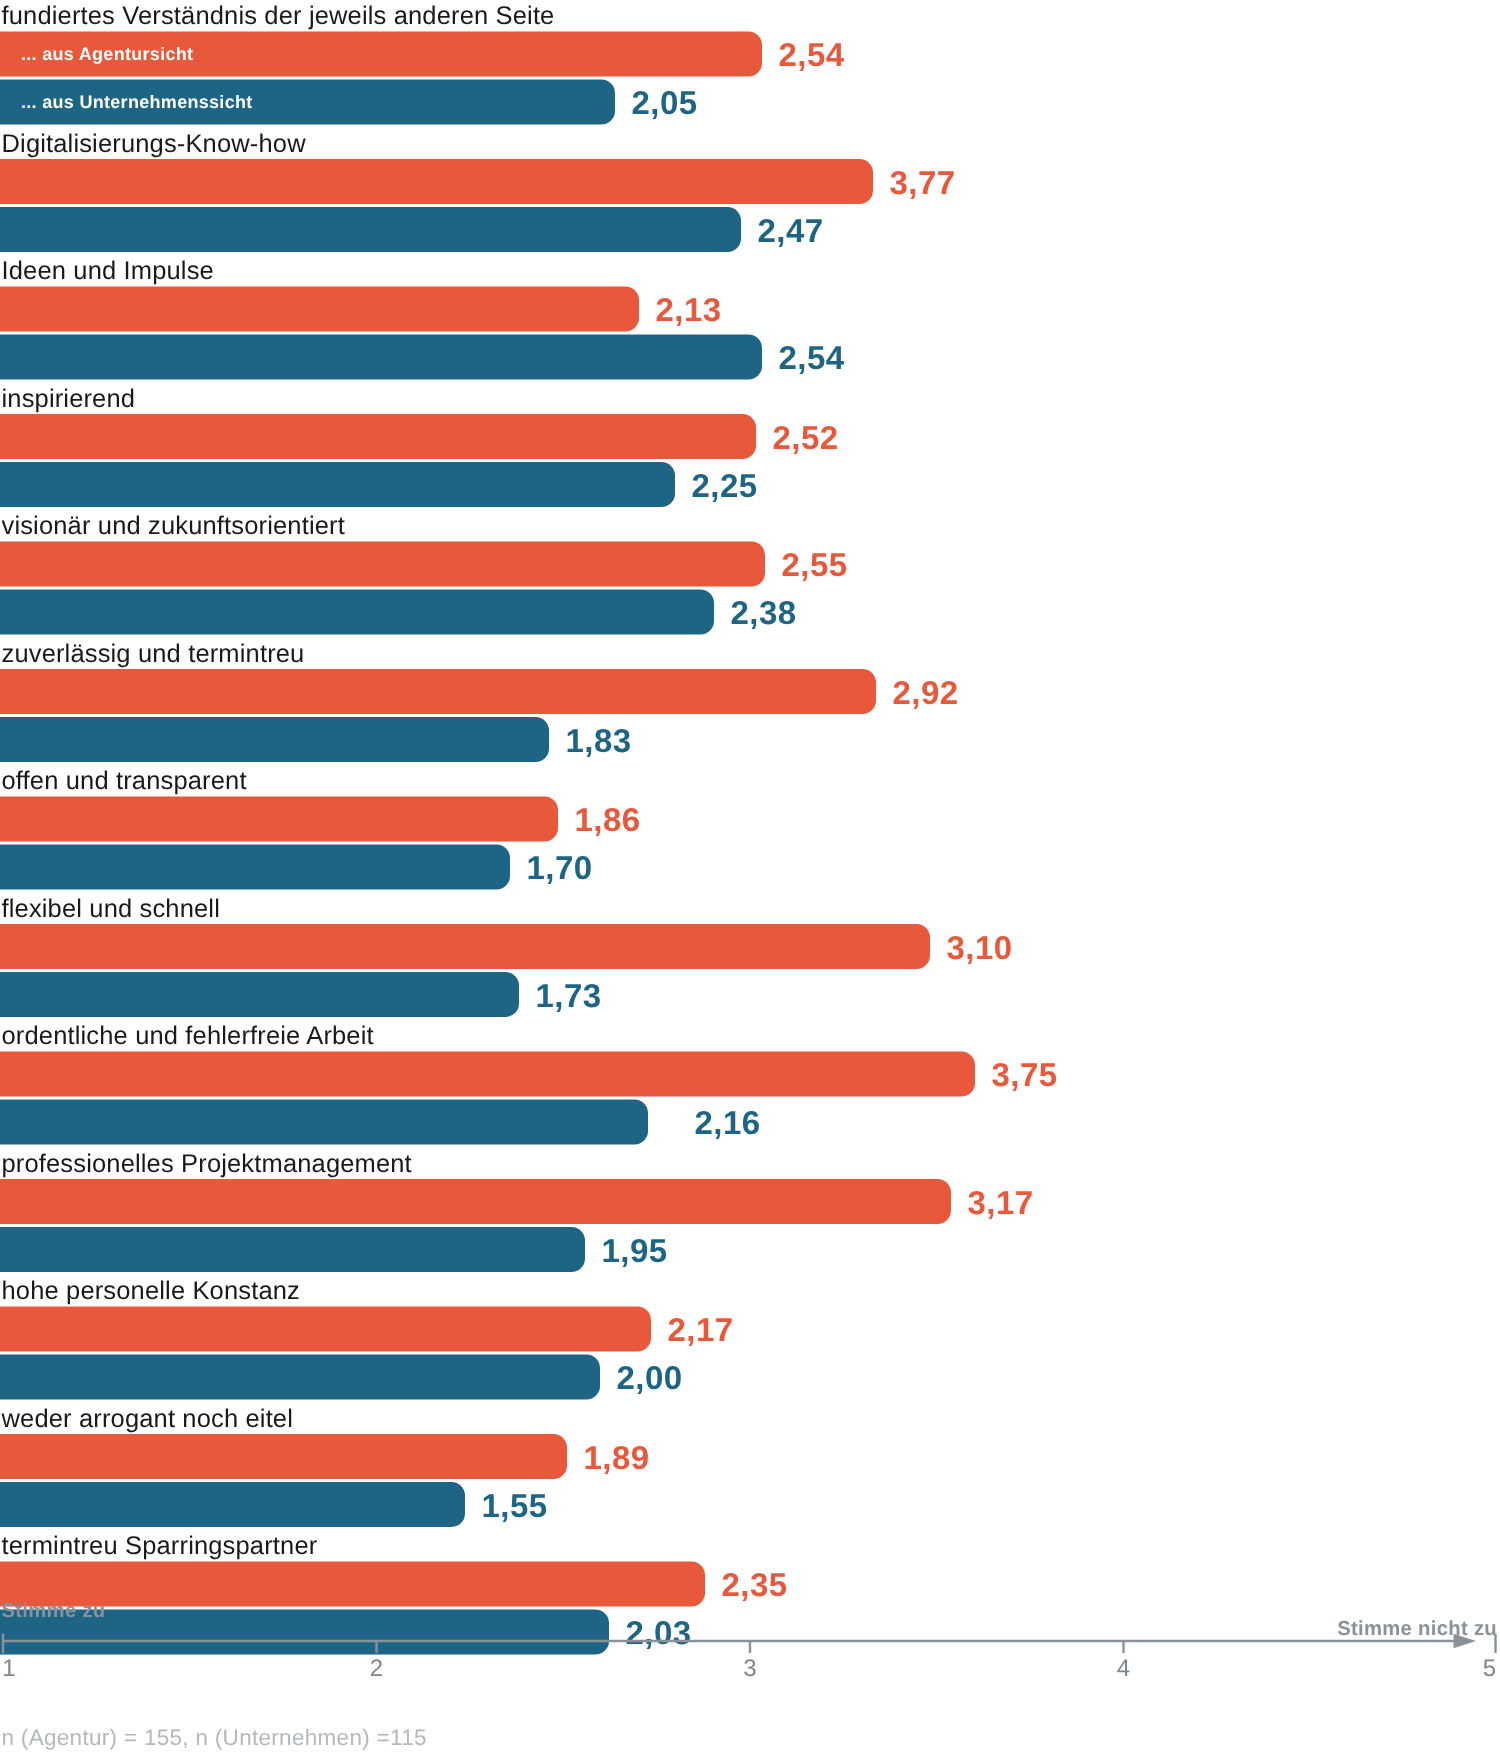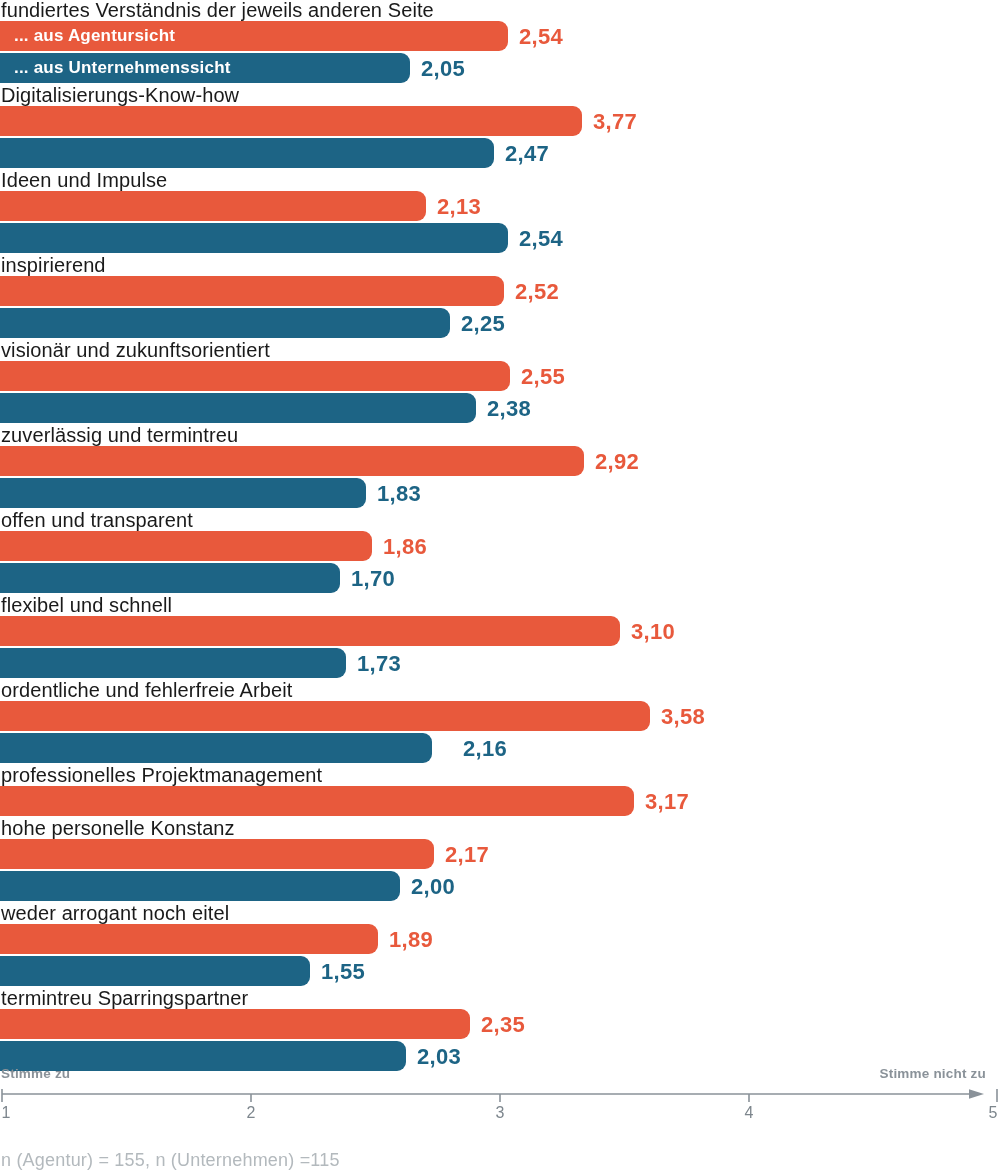--- a/index.html
+++ b/index.html
@@ -19,21 +19,21 @@
     width: 1000px;
     height: 1173px;
   }
 
   
   .group {
     position: relative;
     width: 1000px;
   }
   .cat-label {
-    font-size: 20px;
+    font-size: 17px;
     line-height: 21px;
     color: #1a1a1a;
     letter-spacing: 0.1px;
     white-space: nowrap;
     padding-left: 1px;
   }
   .bar-row {
     position: relative;
     height: 30px;
     margin-bottom: 2px;
@@ -50,21 +50,21 @@
   .bar.agency   { background: #E8593C; }
   .bar.company  { background: #1D6485; }
 
   .bar-legend-text {
     position: absolute;
     left: 14px;
     top: 0;
     height: 30px;
     line-height: 30px;
     color: #ffffff;
-    font-size: 17px;
+    font-size: 12px;
     font-weight: bold;
     white-space: nowrap;
     letter-spacing: 0.2px;
   }
 
   .val {
     position: absolute;
     top: 0;
     height: 30px;
     line-height: 31px;
@@ -87,42 +87,42 @@
   .anchor-label {
     position: absolute;
     top: 0;
     font-size: 13.5px;
     font-weight: bold;
     color: #8a9299;
     letter-spacing: 0.2px;
     white-space: nowrap;
   }
   .anchor-label.left  { left: 1px; }
-  .anchor-label.right { right: 14px; }
+  .anchor-label.right { right: 2px; margin-top: 12px; }
 
   #axis-svg {
     position: absolute;
     left: 0;
     top: 22px;
   }
 
   .tick-label {
     position: absolute;
     top: 38px;
     font-size: 16px;
     color: #7d868d;
     transform: translateX(-50%);
     white-space: nowrap;
   }
 
   #footnote {
     position: absolute;
     left: 1px;
     top: 1150px;
-    font-size: 18px;
+    font-size: 15px;
     color: #b3b9bd;
     letter-spacing: 0.2px;
     white-space: nowrap;
   }
 </style>
 </head>
 <body>
 
 <div id="chart-root">
 
@@ -214,32 +214,36 @@
         </div>
         <div class="bar-row">
           <div class="bar company" style="width: 346px; background: rgb(29, 100, 133);"></div>
           <div class="val company" style="left: 357px;">1,73</div>
         </div>
       </div>
       <div class="group">
         <div class="cat-label">ordentliche und fehlerfreie Arbeit</div>
         <div class="bar-row">
           <div class="bar agency" style="width: 650px; background: rgb(232, 89, 60);"></div>
-          <div class="val agency" style="left: 661px;">3,58</div>
+          <div class="val agency" style="left: 661px;">3,75</div>
         </div>
         <div class="bar-row">
           <div class="bar company" style="width: 432px; background: rgb(29, 100, 133);"></div>
           <div class="val company" style="left: 443px; margin-left: 20px;">2,16</div>
         </div>
       </div>
       <div class="group">
         <div class="cat-label">professionelles Projektmanagement</div>
         <div class="bar-row">
           <div class="bar agency" style="width: 634px; background: rgb(232, 89, 60);"></div>
           <div class="val agency" style="left: 645px;">3,17</div>
+        </div>
+        <div class="bar-row">
+          <div class="bar company" style="width: 390px; background: rgb(29, 100, 133);"></div>
+          <div class="val company" style="left: 401px;">1,95</div>
         </div>
       </div>
       <div class="group">
         <div class="cat-label">hohe personelle Konstanz</div>
         <div class="bar-row">
           <div class="bar agency" style="width: 434px; background: rgb(232, 89, 60);"></div>
           <div class="val agency" style="left: 445px; text-align: right;">2,17</div>
         </div>
         <div class="bar-row">
           <div class="bar company" style="width: 400px; background: rgb(29, 100, 133);"></div>

